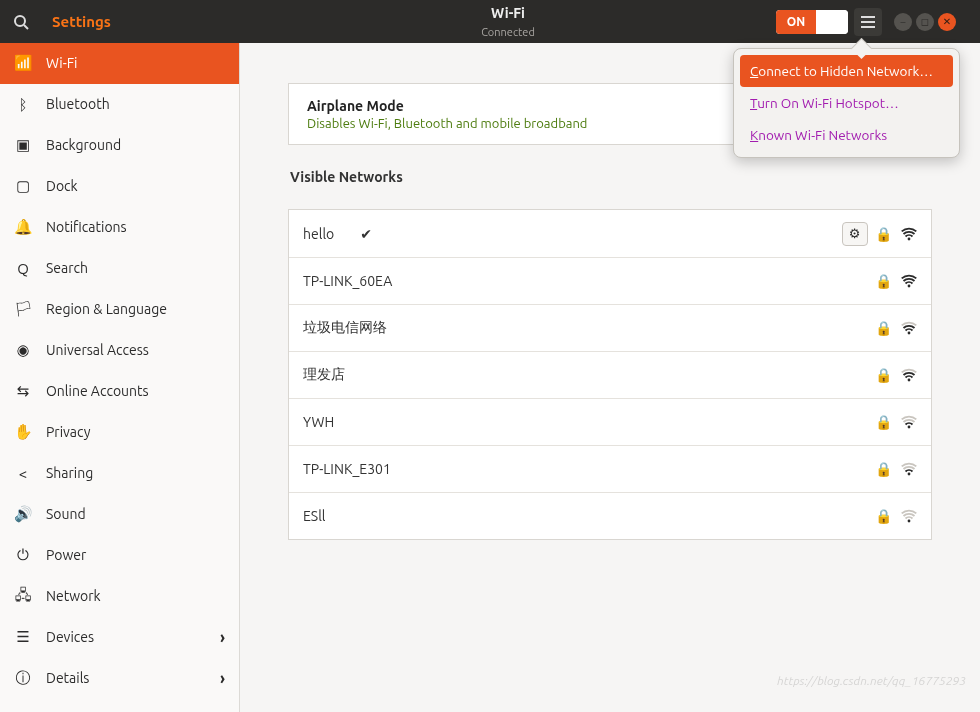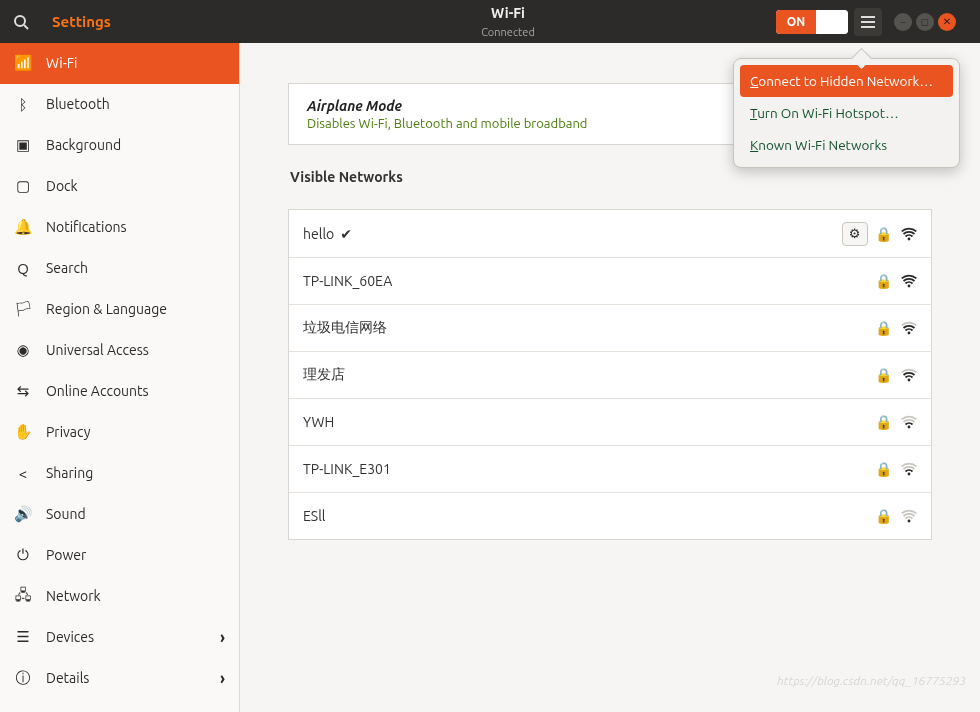--- a/index.html
+++ b/index.html
@@ -25,36 +25,36 @@
   
   .main { display:flex; height:calc(712px - 43px); }
   .sidebar { width:240px; background:#faf9f8; border-right:1px solid #dcdad6; overflow:auto; }
   .side-item { display:flex; align-items:center; height:41px; padding:0 14px; gap:14px; cursor:pointer; color:#2b2b2b; font-size:14px; border-bottom:1px solid rgba(0,0,0,0); }
   .side-item.active { background:#e95420; color:#fff; }
   .side-item .ico { width:18px; text-align:center; font-size:15px; color:inherit; }
   .side-item .chev { margin-left:auto; font-size:16px; font-weight:700; }
 
   .content { flex:1; padding:0 48px 24px 48px; overflow:auto; }
   .panel { margin-top:40px; border:1px solid #d9d6d1; background:#fff; padding:14px 18px; }
-  .panel h3 { font-size:14px; font-weight:700; color:#222;font-style:italic; }
+  .panel h3 { font-size:14px; font-weight:700; color:#222; }
   .panel p  { font-size:13px; color:#4d7c0f; margin-top:2px; }
 
   .section-title { font-weight:700; font-size:14px; color:#333; margin:24px 2px 24px 2px; }
 
   .net-list { border:1px solid #d9d6d1; background:#fff; }
   .net-row { display:flex; align-items:center; height:47px; padding:0 14px; border-top:1px solid #e5e2dd; cursor:pointer; color:#333; font-size:14px; }
   .net-row:first-child { border-top:none; }
-  .net-row .name { flex:1; display:flex; align-items:flex-start; gap:6px; }
+  .net-row .name { flex:1; display:flex; align-items:flex-start; gap:26px; }
   .net-row .icons { display:flex; align-items:center; gap:8px; color:#2b2b2b; }
   .gear { width:26px; height:24px; border:1px solid #c9c5bf; border-radius:4px; background:#f7f6f4; display:flex; align-items:center; justify-content:center; font-size:13px; cursor:pointer; }
 
   
-  .popover { position:absolute; top:58px; right:20px; width:227px; background:#f3f2f0; border:1px solid #c6c3bd; border-radius:8px; box-shadow:0 4px 14px rgba(0,0,0,.22); padding:6px; z-index:10; }
+  .popover { position:absolute; top:48px; right:20px; width:227px; background:#f3f2f0; border:1px solid #c6c3bd; border-radius:8px; box-shadow:0 4px 14px rgba(0,0,0,.22); padding:6px; z-index:10; }
   .popover::before { content:""; position:absolute; top:-8px; right:90px; width:14px; height:14px; background:#f3f2f0; border-left:1px solid #c6c3bd; border-top:1px solid #c6c3bd; transform:rotate(45deg); }
-  .pop-item { height:32px; display:flex; align-items:center; padding:0 10px; border-radius:4px; font-size:13.5px; color:#14532d; cursor:pointer; white-space:nowrap; }
+  .pop-item { height:32px; display:flex; align-items:center; padding:0 10px; border-radius:4px; font-size:13.5px; color:#a21caf; cursor:pointer; white-space:nowrap; }
   .pop-item.active { background:#e95420; color:#fff; }
   .pop-item u { text-decoration: underline; }
 
   .watermark { position:absolute; bottom:25px; right:14px; font-size:12px; color:rgba(0,0,0,.14); font-style:italic; }
 
   svg { display:block; }
 </style>
 </head>
 <body>
 

